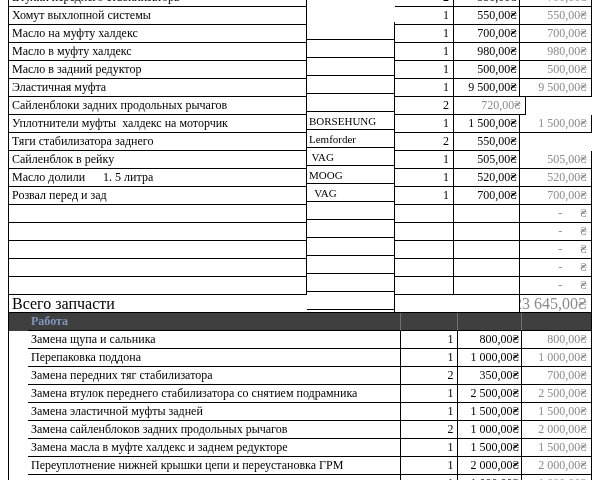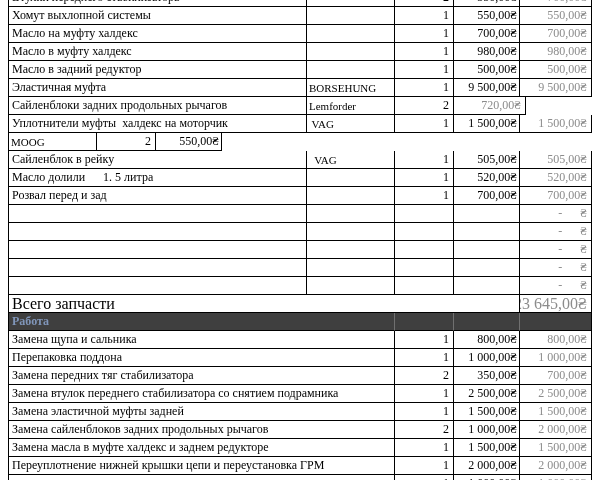--- a/index.html
+++ b/index.html
@@ -3,26 +3,26 @@
 <meta charset="utf-8">
 <style>
   html,body{margin:0;padding:0;background:#fff;}
   .sheet{position:relative;width:600px;height:480px;background:#ffffff;overflow:hidden;
          font-family:Liberation Serif, serif;font-size:12px;color:#000;}
   .tbl{position:absolute;left:8px;top:-11px;width:583px;border-left:1px solid #000;}
   .row{display:flex;height:18px;box-sizing:border-box;background:#fff;}
   .cell{box-sizing:border-box;border-right:1px solid #000;border-bottom:1px solid #000;
         display:flex;align-items:center;overflow:hidden;white-space:pre;height:18px;}
   .c-name {width:298px;padding:0 2px 0 3px;}
-  .c-brand{width:88px;padding:0 2px 0 2px;font-size:11px;}
+  .c-brand{width:88px;padding:0 2px 0 2px;font-size:11px;margin-top:33px;}
   .c-qty  {width:59px;justify-content:flex-end;padding-right:4px;}
   .c-price{width:66px;justify-content:flex-end;padding-right:2px;}
   .c-total{width:72px;justify-content:flex-end;padding-right:4px;color:#8c8c8c;}
   .c-sumname{width:511px;padding:0 2px 0 3px;}
-  .c-workname{width:386px;padding:0 2px 0 3px;}
+  .c-workname{width:386px;padding:0 2px 0 3px;margin-left:19px;}
   .section-row{background:#3f3f3f;}
   .section-row .cell{border-right:1px solid #707070;border-bottom:1px solid #000;background:#3f3f3f;}
   .section-row .cell:last-child{border-right:1px solid #000;}
   .section-label{color:#8096ba;font-weight:bold;}
   .sum-row .cell{font-size:16px;}
 </style>
 </head>
 <body>
 
 <div class="sheet">
@@ -78,20 +78,21 @@
     <div class="cell c-total"><span>720,00₴</span></div>
   </div>
         <div class="row item-row">
     <div class="cell c-name"><span>Уплотнители муфты  халдекс на моторчик</span></div>
     <div class="cell c-brand"><span> VAG</span></div>
     <div class="cell c-qty"><span>1</span></div>
     <div class="cell c-price"><span>1 500,00₴</span></div>
     <div class="cell c-total"><span>1 500,00₴</span></div>
   </div>
         <div class="row item-row">
+    <div class="cell c-name"><span>Тяги стабилизатора заднего</span></div>
     <div class="cell c-brand"><span>MOOG</span></div>
     <div class="cell c-qty"><span>2</span></div>
     <div class="cell c-price"><span>550,00₴</span></div>
   </div>
         <div class="row item-row">
     <div class="cell c-name"><span>Сайленблок в рейку</span></div>
     <div class="cell c-brand"><span>  VAG</span></div>
     <div class="cell c-qty"><span>1</span></div>
     <div class="cell c-price"><span>505,00₴</span></div>
     <div class="cell c-total"><span>505,00₴</span></div>

